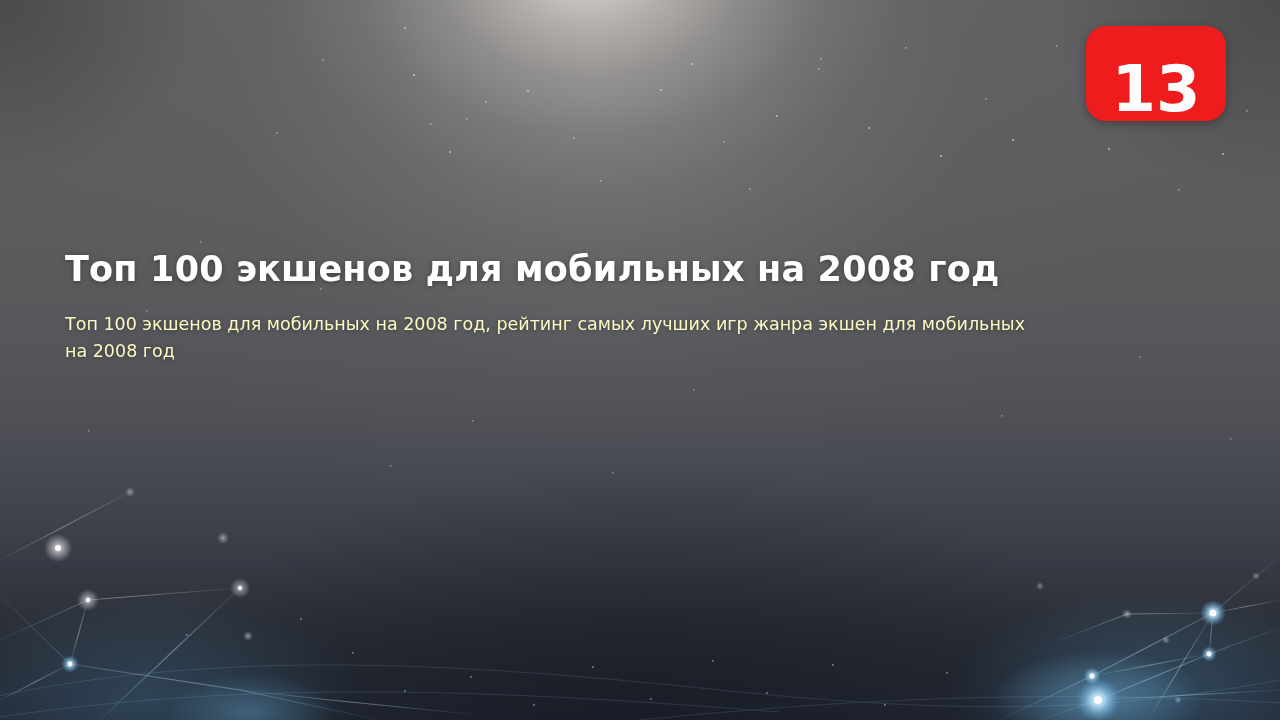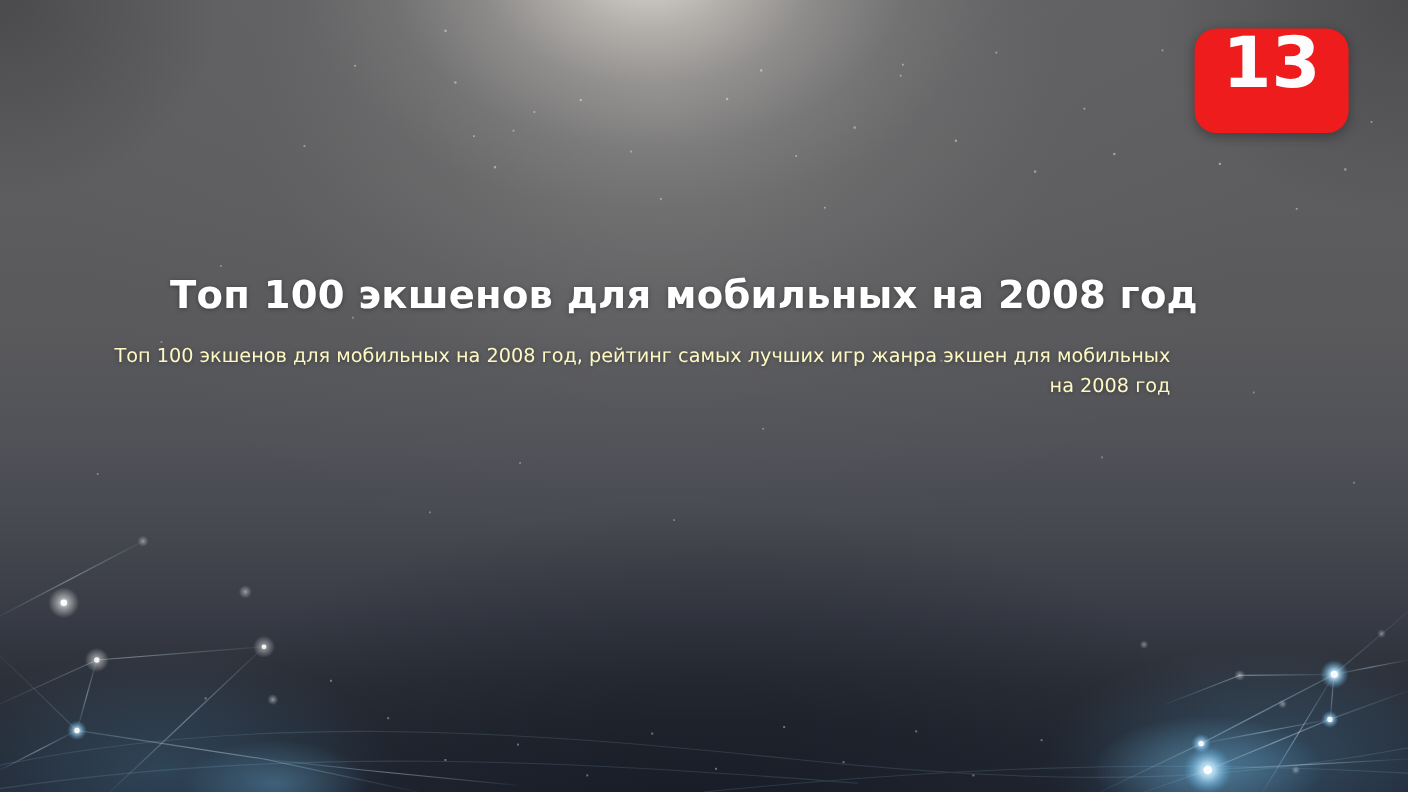--- a/index.html
+++ b/index.html
@@ -76,39 +76,38 @@
   .badge {
     position: absolute;
     left: 1086px;
     top: 26px;
     width: 140px;
     height: 95px;
     border-radius: 20px;
     background: #ee1c1c;
     box-shadow: 0 3px 10px rgba(0,0,0,0.30);
     display: flex;
-    align-items: flex-start;
+    align-items: flex-end;
     justify-content: center;
   }
   .badge-num {
     color: #fdfdfd;
     font-size: 64px;
     font-weight: 700;
     line-height: 1;
     letter-spacing: 0px;
     font-family: "DejaVu Sans", "Liberation Sans", sans-serif;
   }
 
   
   .content {
     position: absolute;
-    left: 79px;
+    left: 65px;
     top: 246px;
     width: 1010px;
-    text-align: right;
   }
   .title {
     margin: 0;
     color: #ffffff;
     font-size: 35px;
     font-weight: 700;
     line-height: 46px;
     letter-spacing: 0.2px;
     text-shadow: 0 1px 5px rgba(0,0,0,0.34);
     white-space: nowrap;

